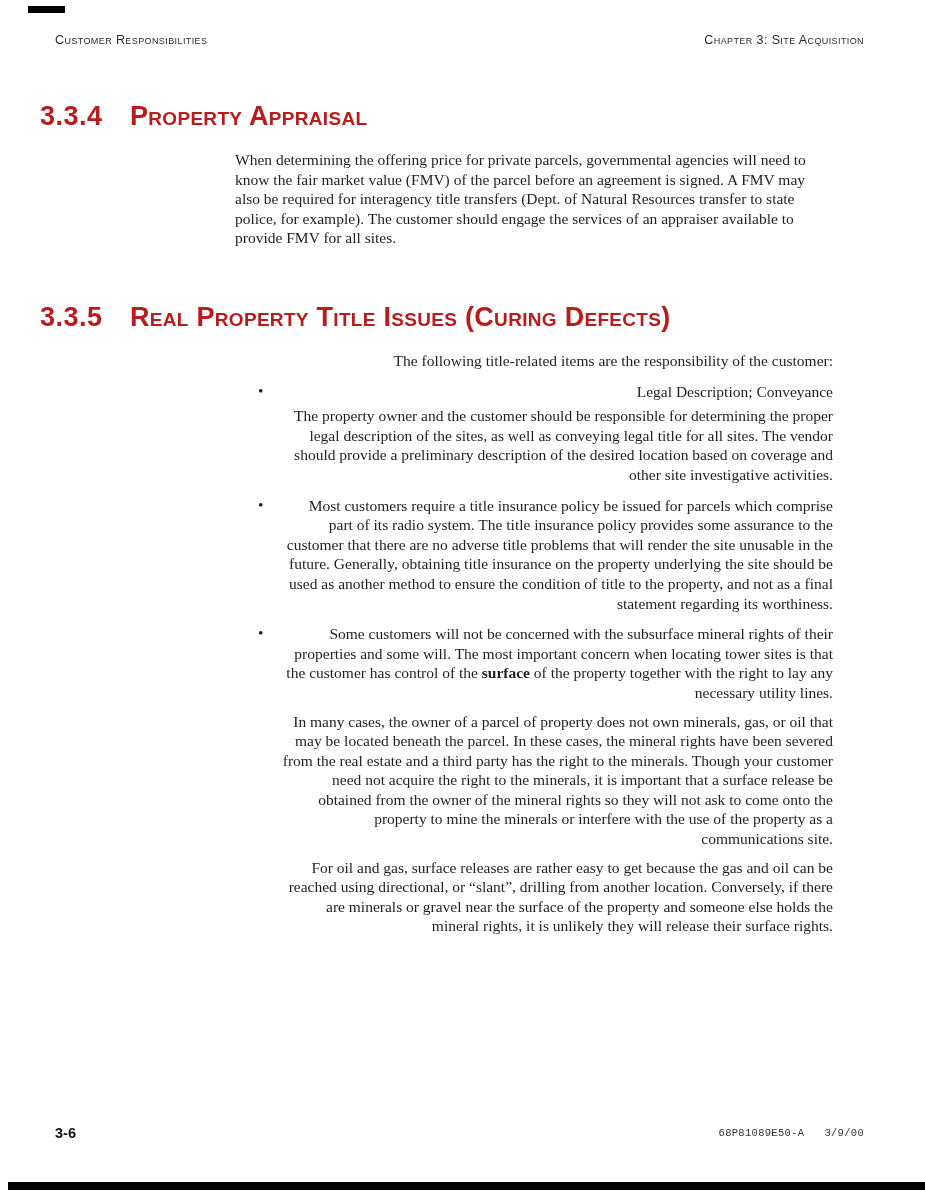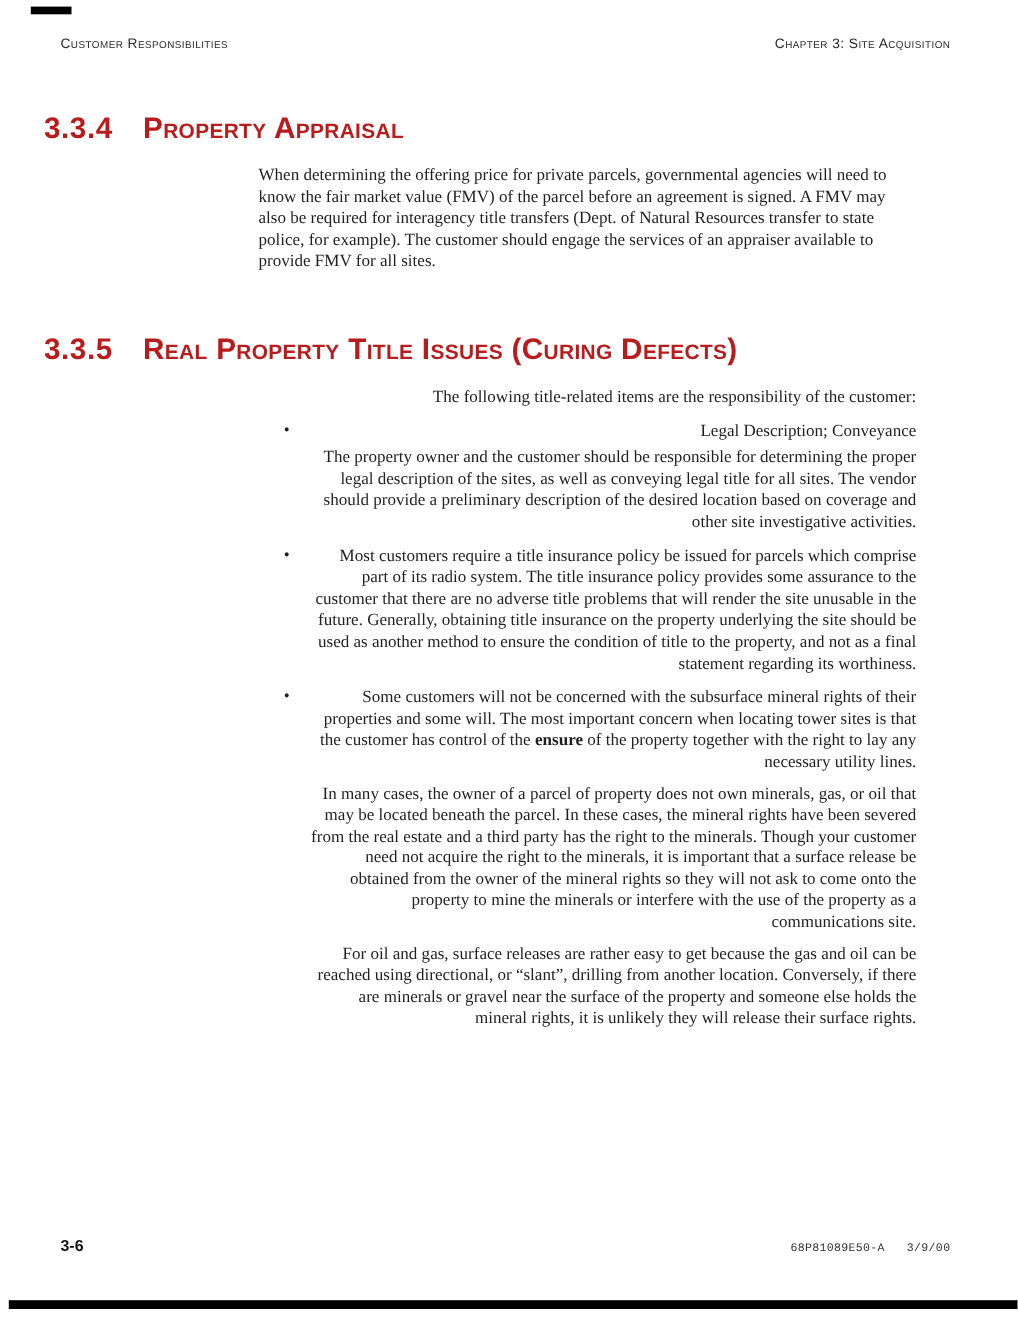--- a/index.html
+++ b/index.html
@@ -49,21 +49,21 @@
   .bullet{position:relative;padding-left:37px;margin-top:11px;}
   .bullet .marker{position:absolute;left:13px;top:-1px;}
   .bullet .bterm{font-weight:normal;margin:0 0 5px 0;}
   .bullet p{margin:0;}
   .bullet p + p{margin-top:9px;}
   .inline-bold{font-weight:bold;}
 
   
   .running-footer{
     position:absolute;top:1125px;left:55px;right:109px;
-    display:flex;justify-content:space-between;align-items:flex-end;gap:24px;
+    display:flex;justify-content:space-between;align-items:center;gap:24px;
   }
   .page-num{
     font-family:"Liberation Sans", sans-serif;
     font-weight:bold;font-size:14.5px;color:#111;
   }
   .doc-id{
     font-family:"Liberation Mono", monospace;
     font-size:10.5px;color:#333;letter-spacing:0.3px;
   }
   .doc-id .date{margin-left:20px;}
@@ -103,21 +103,21 @@
       <p>The property owner and the customer should be responsible for determining the proper legal description of the sites, as well as conveying legal title for all sites. The vendor should provide a preliminary description of the desired location based on coverage and other site investigative activities.</p>
     </div>
 
     <div class="bullet">
       <span class="marker">•</span>
       <p>Most customers require a title insurance policy be issued for parcels which comprise part of its radio system. The title insurance policy provides some assurance to the customer that there are no adverse title problems that will render the site unusable in the future. Generally, obtaining title insurance on the property underlying the site should be used as another method to ensure the condition of title to the property, and not as a final statement regarding its worthiness.</p>
     </div>
 
     <div class="bullet">
       <span class="marker">•</span>
-      <p><span>Some customers will not be concerned with the subsurface mineral rights of their properties and some will. The most important concern when locating tower sites is that the customer has control of the </span><span class="inline-bold">ensure</span><span> of the property together with the right to lay any necessary utility lines.</span></p>
+      <p><span>Some customers will not be concerned with the subsurface mineral rights of their properties and some will. The most important concern when locating tower sites is that the customer has control of the </span><span class="inline-bold">surface</span><span> of the property together with the right to lay any necessary utility lines.</span></p>
       <p>In many cases, the owner of a parcel of property does not own minerals, gas, or oil that may be located beneath the parcel. In these cases, the mineral rights have been severed from the real estate and a third party has the right to the minerals. Though your customer need not acquire the right to the minerals, it is important that a surface release be obtained from the owner of the mineral rights so they will not ask to come onto the property to mine the minerals or interfere with the use of the property as a communications site.</p>
       <p>For oil and gas, surface releases are rather easy to get because the gas and oil can be reached using directional, or “slant”, drilling from another location. Conversely, if there are minerals or gravel near the surface of the property and someone else holds the mineral rights, it is unlikely they will release their surface rights.</p>
     </div>
   </div>
 
   <div class="running-footer">
     <span class="page-num">3-6</span>
     <span class="doc-id">
       <span>68P81089E50-A</span><span class="date">3/9/00</span>
     </span>

